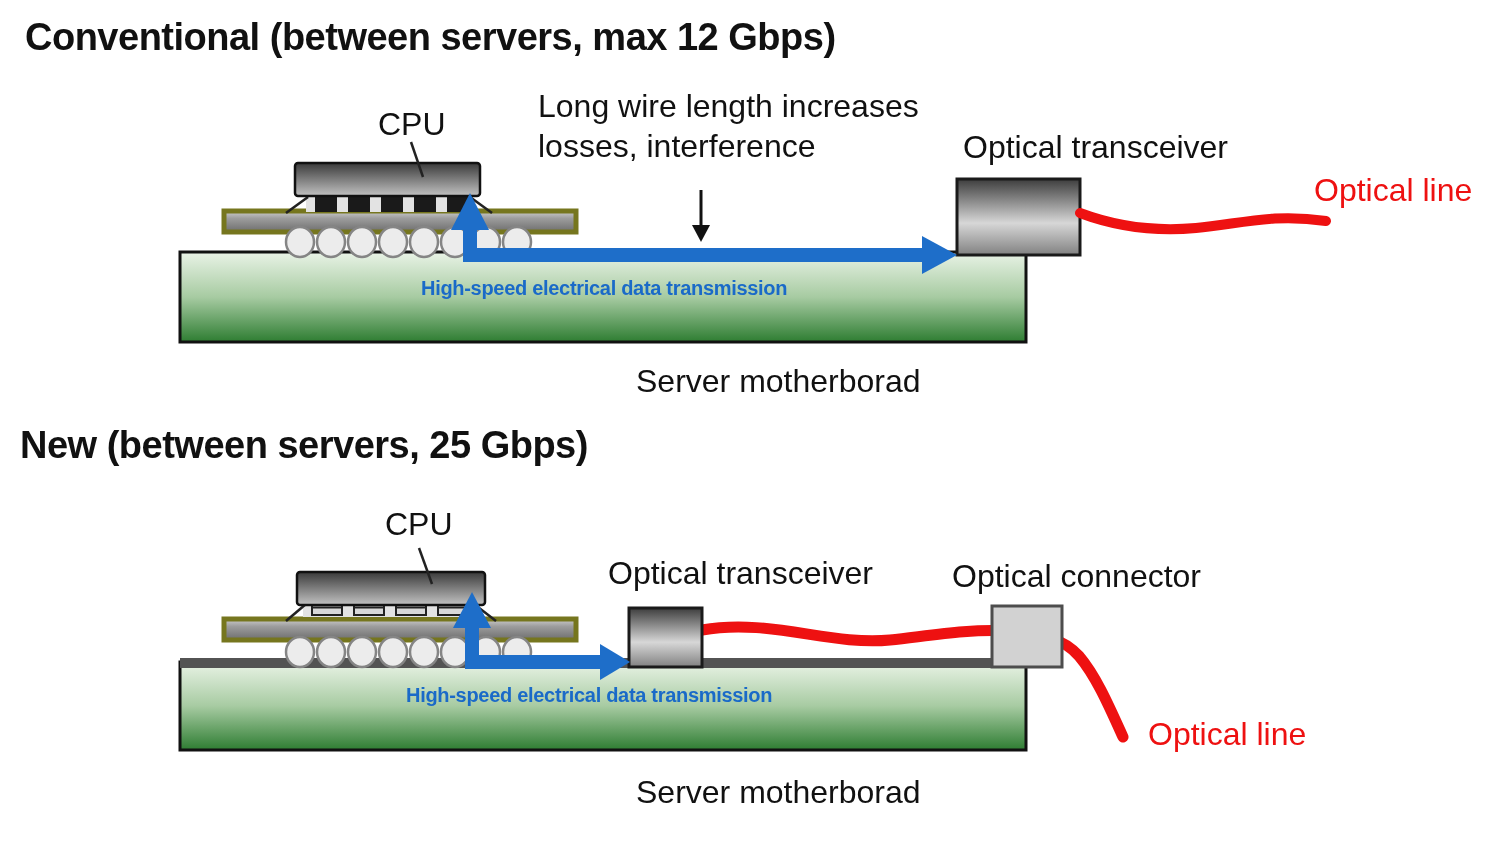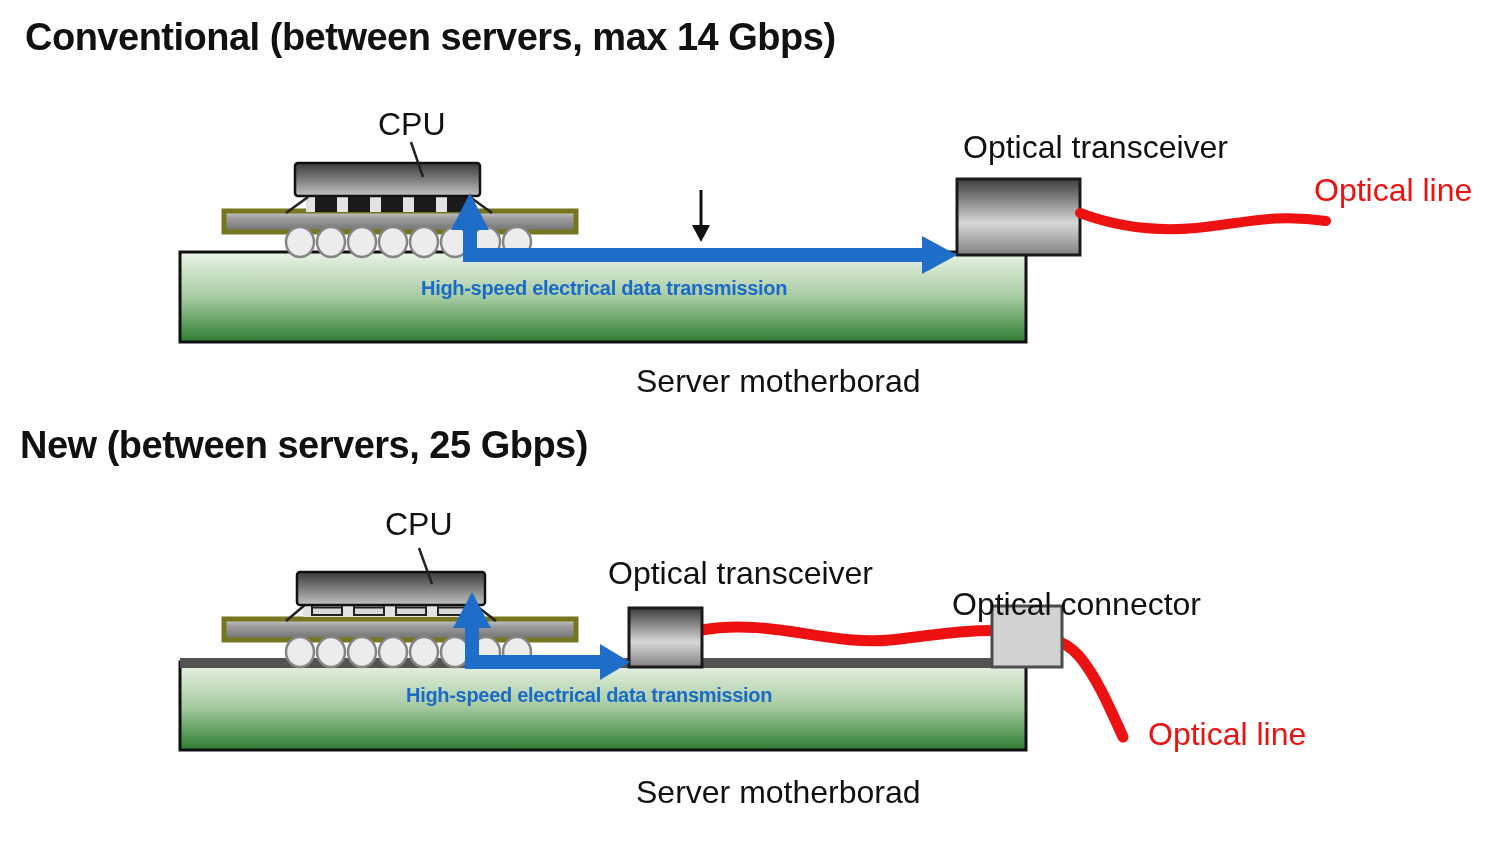--- a/index.html
+++ b/index.html
@@ -140,28 +140,30 @@
       <rect x="629" y="608" width="73" height="59" fill="url(#gMetal)" stroke="#1a1a1a" stroke-width="3"></rect>
 
       <g>
         <path d="M 472 620 L 472 662 L 602 662" fill="none" stroke="#1e6ec9" stroke-width="14"></path>
         <polygon points="472,592 453,628 491,628" fill="#1e6ec9"></polygon>
         <polygon points="630,662 600,644 600,680" fill="#1e6ec9"></polygon>
       </g>
     </g>
   </svg>
 
-  <div class="t title" style="left:25px;top:14px;">Conventional (between servers, max 14 Gbps)</div>
+  <div class="t title" style="left:25px;top:14px;">Conventional (between servers, max 12 Gbps)</div>
   <div class="t label" style="left:378px;top:104px;">CPU</div>
+  <div class="t label" style="left:538px;top:86px;">Long wire length increases
+losses, interference</div>
   <div class="t label" style="left:963px;top:127px;">Optical transceiver</div>
   <div class="t label red" style="left:1314px;top:160px;">Optical line</div>
   <div class="t bus" style="left:421px;top:276px;">High-speed electrical data transmission</div>
   <div class="t label" style="left:636px;top:361px;">Server motherborad</div>
 
   <div class="t title" style="left:20px;top:422px;">New (between servers, 25 Gbps)</div>
   <div class="t label" style="left:385px;top:504px;">CPU</div>
   <div class="t label" style="left:608px;top:553px;">Optical transceiver</div>
-  <div class="t label" style="left:952px;top:584px;">Optical connector</div>
+  <div class="t label" style="left:952px;top:556px;">Optical connector</div>
   <div class="t bus" style="left:406px;top:683px;">High-speed electrical data transmission</div>
   <div class="t label" style="left:636px;top:772px;">Server motherborad</div>
   <div class="t label red" style="left:1148px;top:704px;">Optical line</div>
 
 </div>
 
 </body></html>

